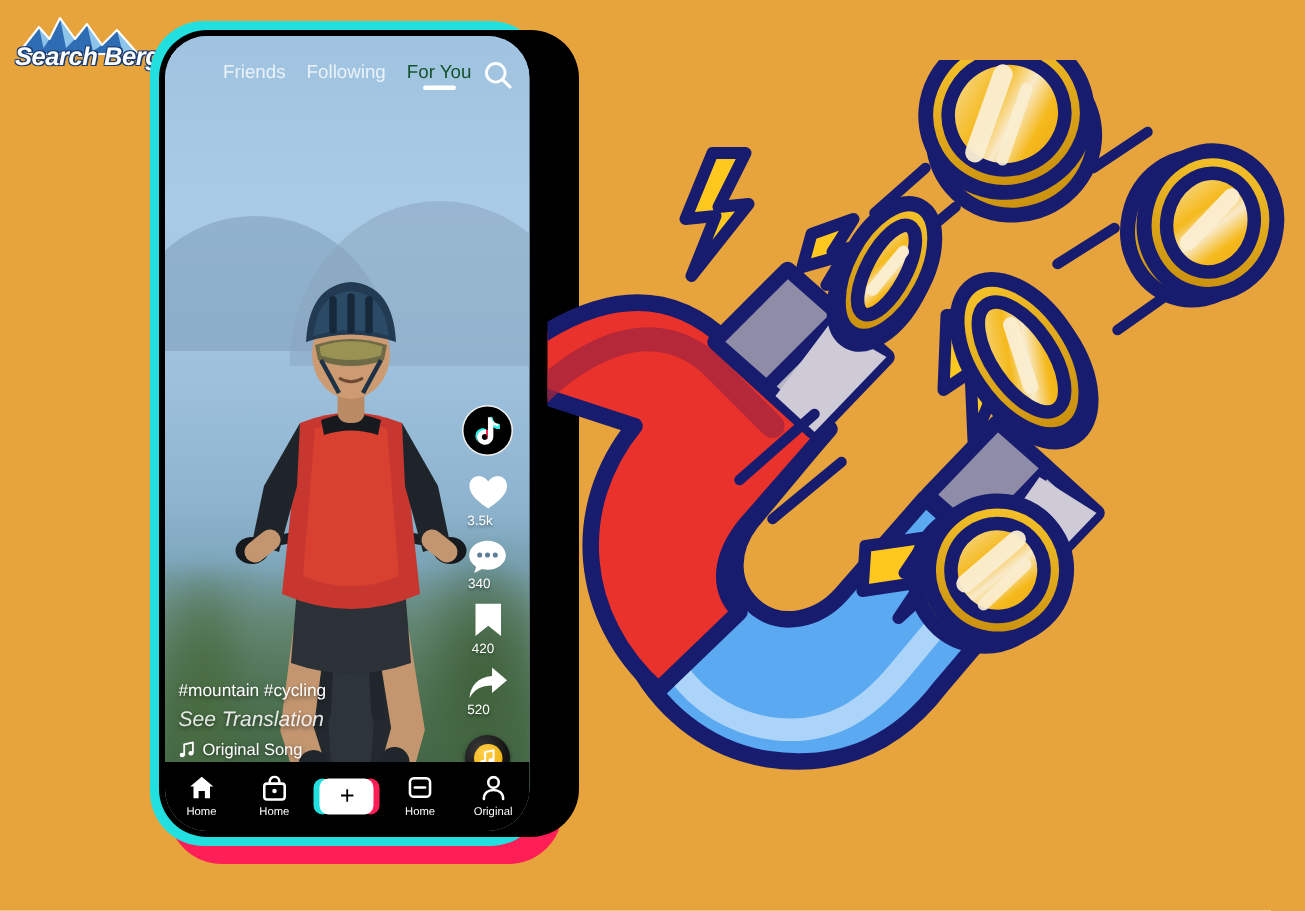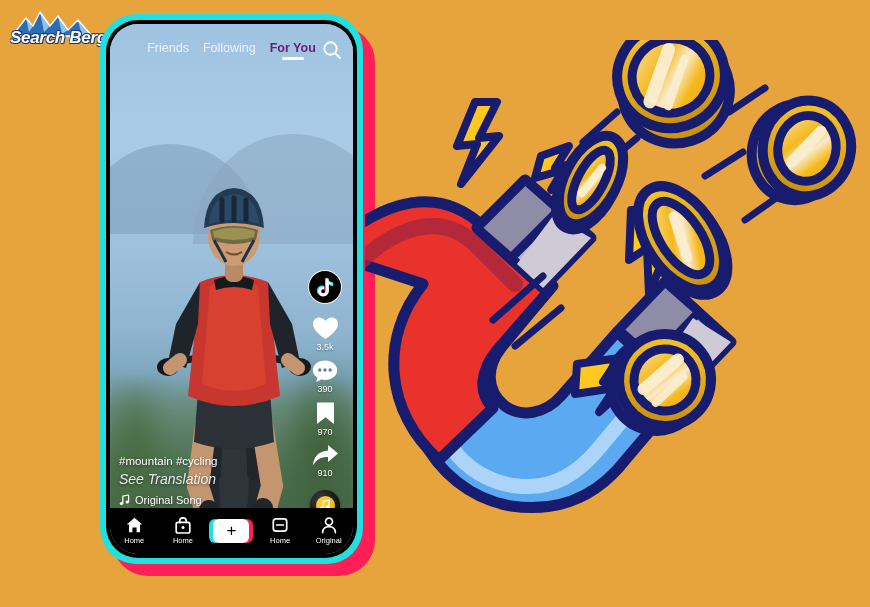--- a/index.html
+++ b/index.html
@@ -73,20 +73,21 @@
   }
   #phone-body {
     position: absolute;
     left: 6px;
     top: 6px;
     width: 251px;
     height: 538px;
     background: #000000;
     border-radius: 32px;
     overflow: hidden;
+    padding-left: 29px;
   }
   #phone-screen {
     position: absolute;
     left: 4px;
     top: 4px;
     width: 243px;
     height: 530px;
     border-radius: 28px;
     overflow: hidden;
     background: #8FB9DA;
@@ -158,22 +159,22 @@
     z-index: 6;
   }
   .nav-tab {
     color: rgba(255,255,255,0.78);
     font-size: 12.5px;
     position: relative;
     padding-bottom: 5px;
     white-space: nowrap;
   }
   .nav-tab.active {
-    color: #701a75;
-    font-weight: bold;
+    color: #14532d;
+    font-weight: normal;
   }
   .nav-tab.active::after {
     content: "";
     position: absolute;
     left: 50%;
     transform: translateX(-50%);
     bottom: 0;
     width: 22px;
     height: 2.5px;
     background: #ffffff;
@@ -194,21 +195,20 @@
     top: 246px;
     width: 44px;
     z-index: 6;
     display: flex;
     flex-direction: column;
     align-items: center;
   }
   .rail-item {
     display: flex;
     flex-direction: column;
-    align-items: center;
     margin-bottom: 7px;
   }
   .rail-count {
     color: #ffffff;
     font-size: 9px;
     margin-top: 1px;
     text-shadow: 0 1px 2px rgba(0,0,0,0.45);
   }
   #avatar-badge {
     width: 32px; height: 32px;
@@ -436,35 +436,35 @@
             <div class="rail-count">3.5k</div>
           </div>
 
           <div class="rail-item">
             <svg width="26" height="24" viewBox="0 0 26 24">
               <path d="M13 1.5 C6.1 1.5 0.8 5.9 0.8 11.2 C0.8 14.3 2.6 17 5.4 18.8 L4.2 23 L9.4 20.4 C10.5 20.7 11.7 20.9 13 20.9 C19.9 20.9 25.2 16.5 25.2 11.2 C25.2 5.9 19.9 1.5 13 1.5 Z" fill="#ffffff"></path>
               <circle cx="7.8" cy="11" r="1.7" fill="#5E7F95"></circle>
               <circle cx="13" cy="11" r="1.7" fill="#5E7F95"></circle>
               <circle cx="18.2" cy="11" r="1.7" fill="#5E7F95"></circle>
             </svg>
-            <div class="rail-count">390</div>
+            <div class="rail-count">340</div>
           </div>
 
           <div class="rail-item">
             <svg width="21" height="25" viewBox="0 0 21 25">
               <path d="M2 1.5 L19 1.5 L19 23 L10.5 16.2 L2 23 Z" fill="#ffffff"></path>
             </svg>
-            <div class="rail-count">970</div>
+            <div class="rail-count">420</div>
           </div>
 
           <div class="rail-item">
             <svg width="27" height="23" viewBox="0 0 27 23">
               <path d="M16 1 L26 9.5 L16 18 L16 13 C9 13 4 15.5 1 21.5 C1.6 13 6.5 7.5 16 6.6 Z" fill="#ffffff"></path>
             </svg>
-            <div class="rail-count">910</div>
+            <div class="rail-count">520</div>
           </div>
 
           <div id="music-disc">
             <div id="music-disc-inner">
               <svg width="12" height="12" viewBox="0 0 12 12">
                 <path d="M4.4 9.0 L4.4 2.4 L10 1.2 L10 7.6" fill="none" stroke="#ffffff" stroke-width="1.3" stroke-linecap="round" stroke-linejoin="round"></path>
                 <ellipse cx="3.0" cy="9.2" rx="1.9" ry="1.6" fill="#ffffff"></ellipse>
                 <ellipse cx="8.6" cy="7.9" rx="1.9" ry="1.6" fill="#ffffff"></ellipse>
               </svg>
             </div>

